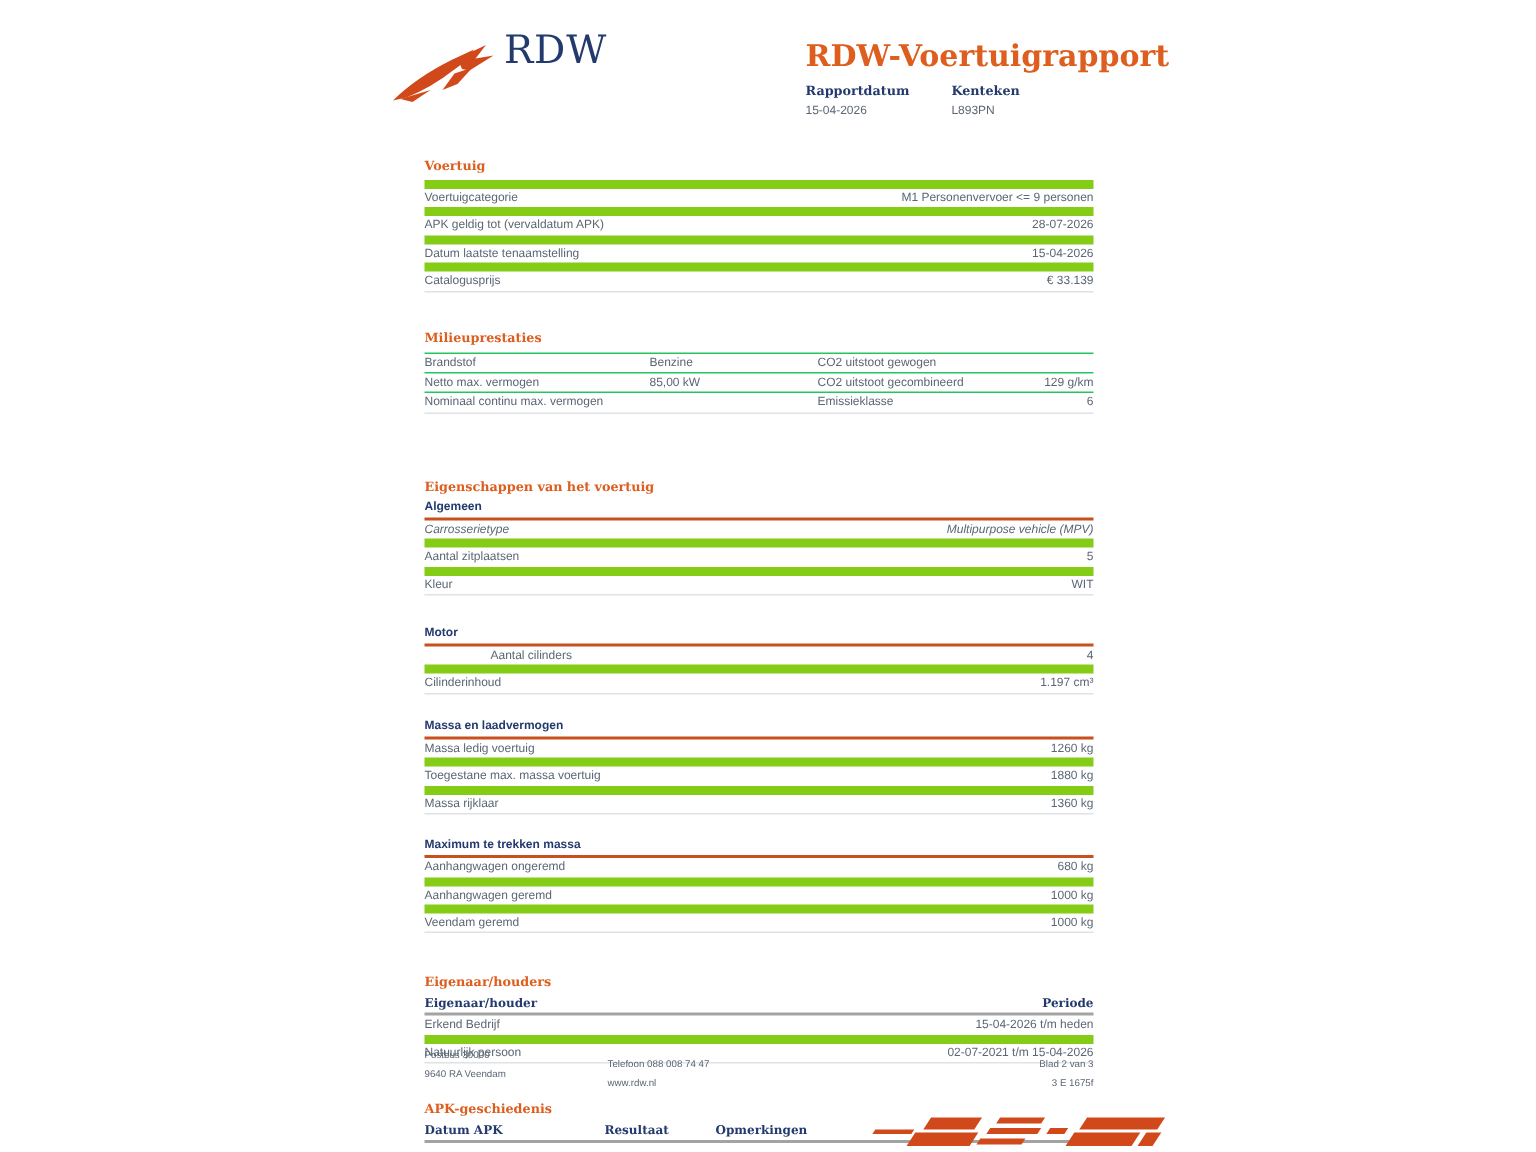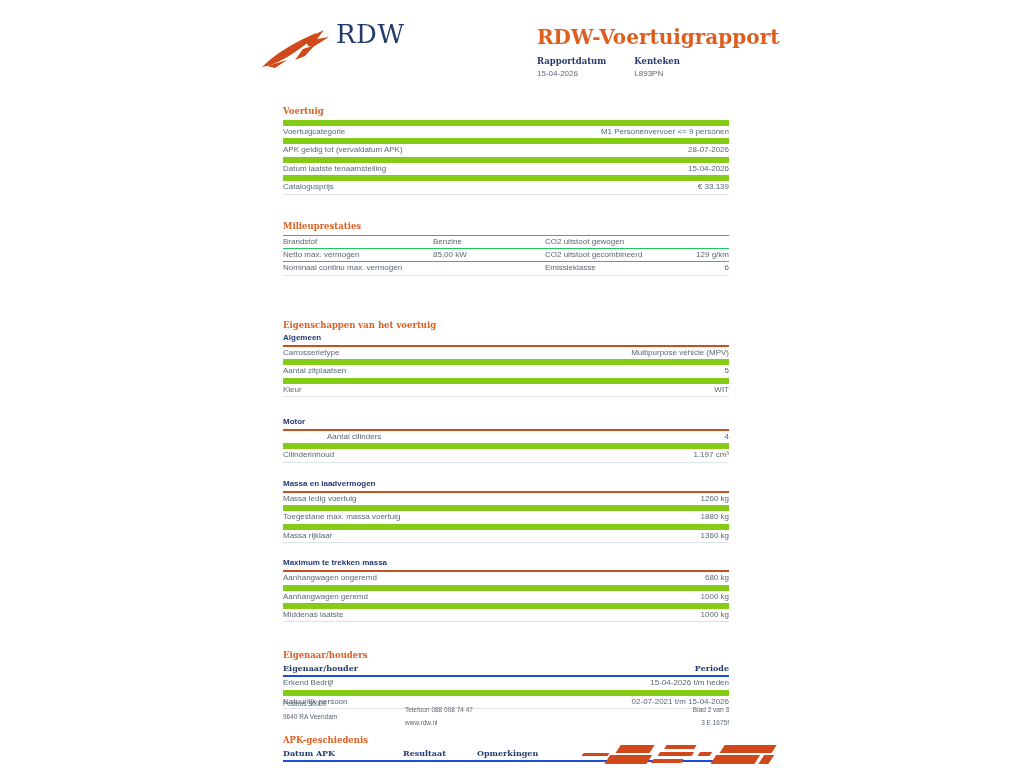--- a/index.html
+++ b/index.html
@@ -53,21 +53,21 @@
   }
   .kv4-row:last-child { border-bottom:1px solid #dfe2e6; }
   .kv4-l1 { flex:0 0 150px; }
   .kv4-v1 { flex:0 0 112px; text-align:left; }
   .kv4-l2 { flex:1 1 auto; text-align:left; }
   .kv4-v2 { flex:0 0 auto; text-align:right; }
   
   .thead-row {
     display:flex; justify-content:space-between; align-items:baseline;
     font-family:"DejaVu Serif", serif; font-weight:bold; font-size:8px; line-height:10px;
-    color:#243a6e; border-bottom:2px solid #1d4ed8; padding-bottom:2px;
+    color:#243a6e; border-bottom:2px solid #a3a3a3; padding-bottom:2px;
   }
   .apk-head { justify-content:flex-start; }
   .apk-col1 { width:120px; }
   .apk-col2 { width:74px; }
   .apk-col3 { flex:1; }
 
   
   .mt-voertuig-rows   { margin-top:4px; }
   .mt-milieu          { margin-top:26px; }
   .mt-milieu-rows     { margin-top:4px; }
@@ -160,21 +160,21 @@
         <span class="kv4-v1"></span>
         <span class="kv4-l2">Emissieklasse</span>
         <span class="kv4-v2">6</span>
       </div>
     </div>
 
     <div class="sec-title mt-eigenschappen">Eigenschappen van het voertuig</div>
 
     <div class="sub-title mt-algemeen">Algemeen</div>
     <div class="kv-table">
-      <div class="kv-row" style="border-top:none;">
+      <div class="kv-row" style="border-top:none;font-style:italic;">
         <span class="kv-label">Carrosserietype</span>
         <span class="kv-value">Multipurpose vehicle (MPV)</span>
       </div>
       <div class="kv-row">
         <span class="kv-label">Aantal zitplaatsen</span>
         <span class="kv-value">5</span>
       </div>
       <div class="kv-row">
         <span class="kv-label">Kleur</span>
         <span class="kv-value">WIT</span>
@@ -213,21 +213,21 @@
     <div class="kv-table">
       <div class="kv-row" style="border-top:none;">
         <span class="kv-label">Aanhangwagen ongeremd</span>
         <span class="kv-value">680 kg</span>
       </div>
       <div class="kv-row">
         <span class="kv-label">Aanhangwagen geremd</span>
         <span class="kv-value">1000 kg</span>
       </div>
       <div class="kv-row">
-        <span class="kv-label">Middenas laatste</span>
+        <span class="kv-label">Veendam geremd</span>
         <span class="kv-value">1000 kg</span>
       </div>
     </div>
 
     <div class="sec-title mt-eigenaar">Eigenaar/houders</div>
     <div class="thead-row mt-eigenaar-head">
       <span>Eigenaar/houder</span>
       <span>Periode</span>
     </div>
     <div class="kv-table">

